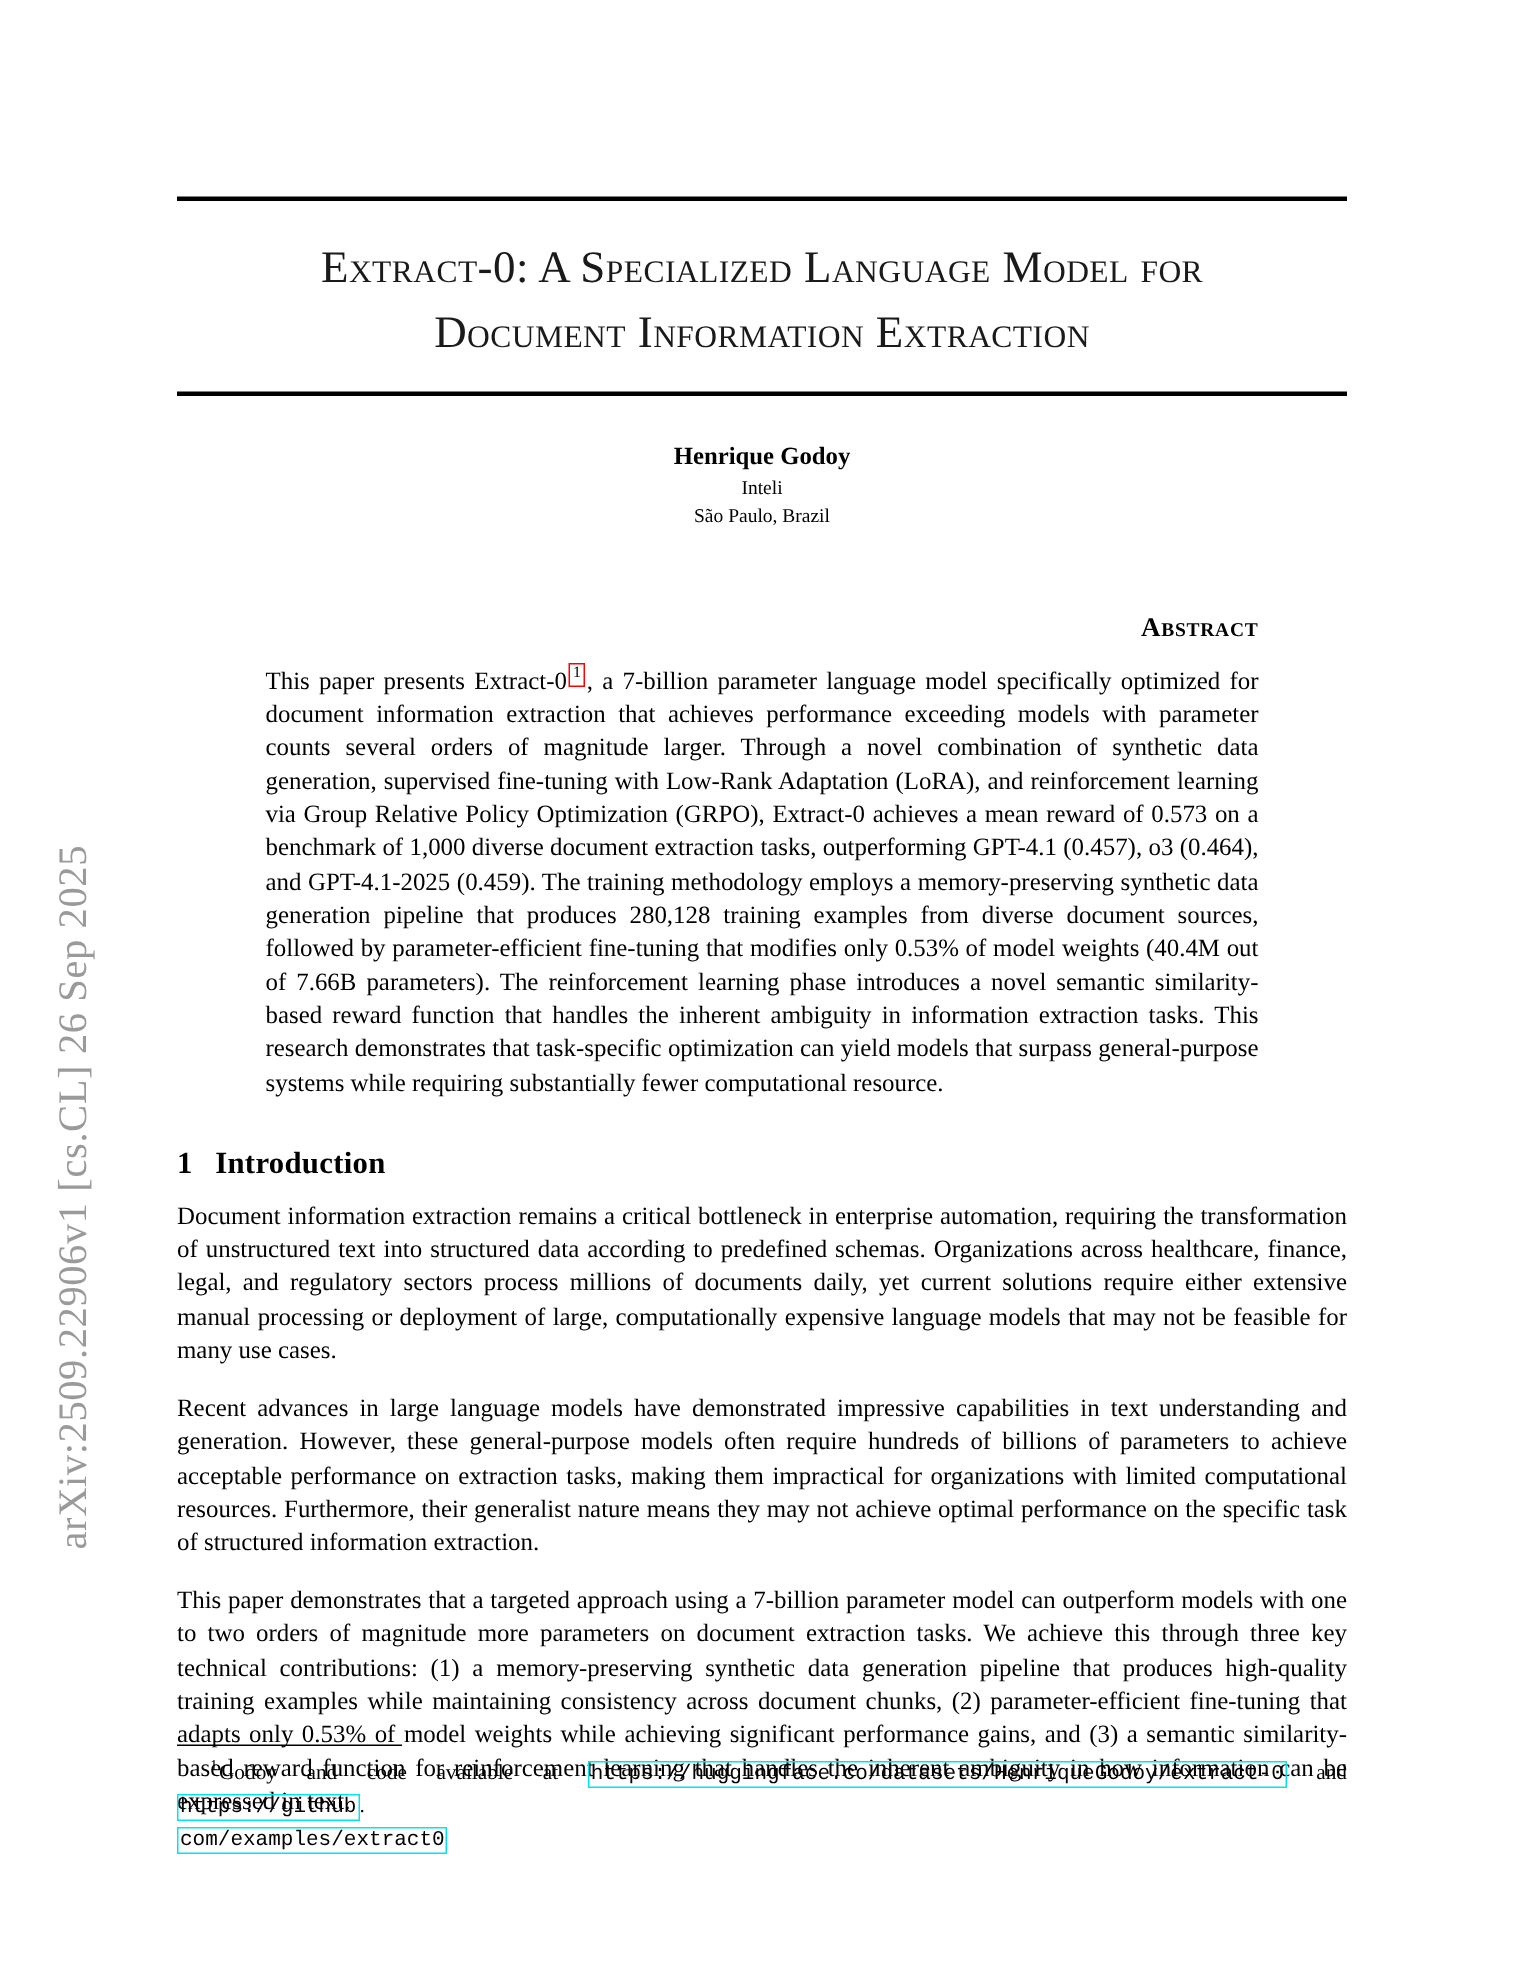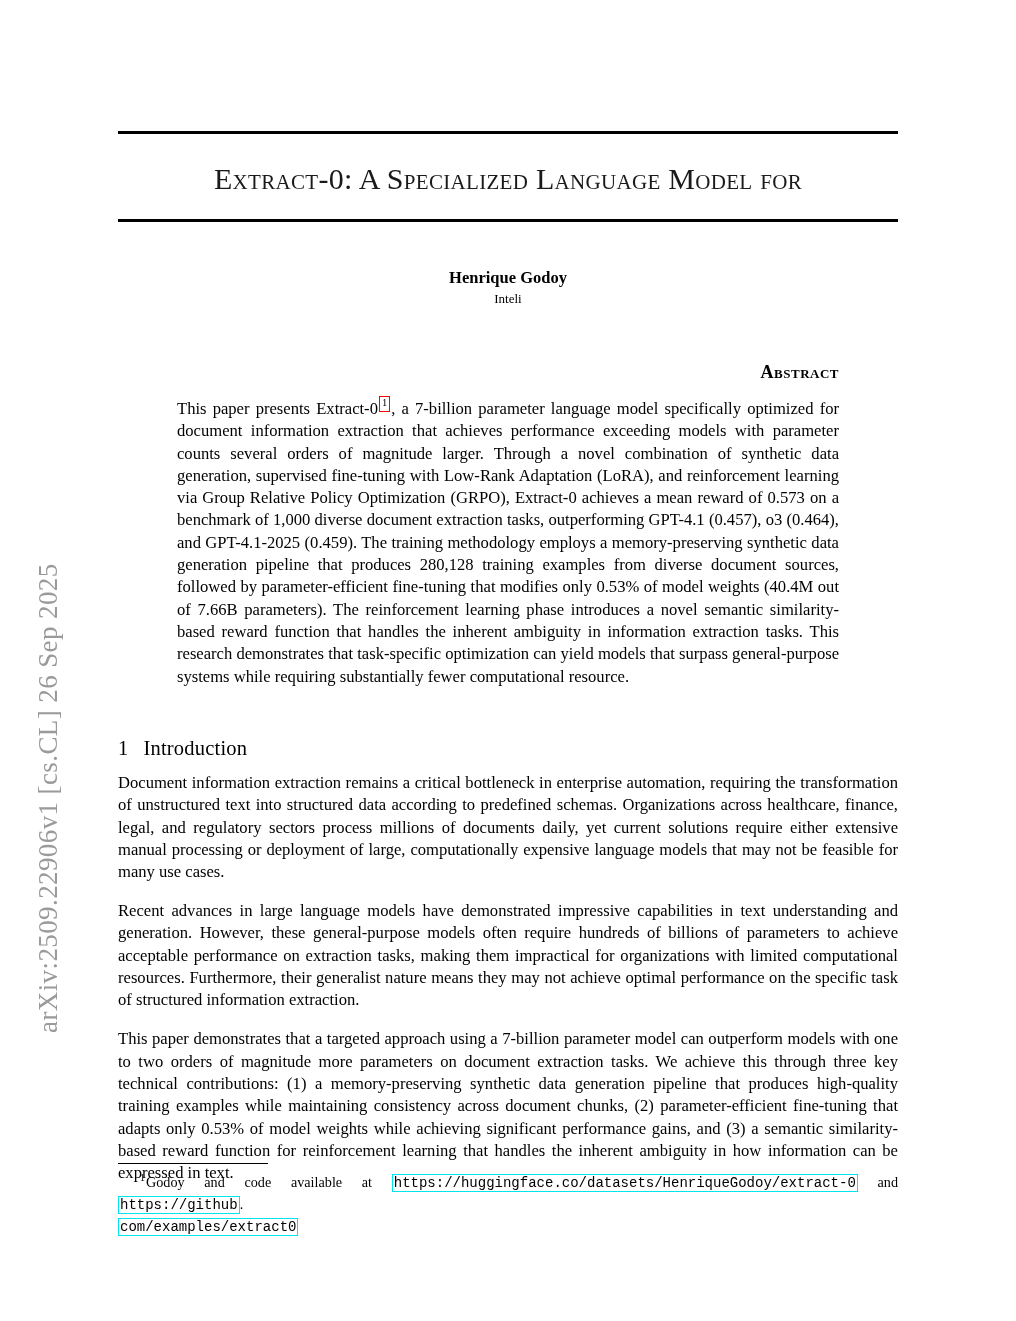--- a/index.html
+++ b/index.html
@@ -64,21 +64,21 @@
     font-variant: small-caps;
     font-size: 30px;
     line-height: 1.42;
     letter-spacing: 0.3px;
     color: #1a1a1a;
   }
 
   
   #author-block {
     text-align: center;
-    margin-top: 44px;
+    margin-top: 28px;
   }
   #author-block .author-name {
     font-weight: bold;
     font-size: 16.5px;
     line-height: 1.45;
   }
   #author-block .author-line {
     font-size: 13px;
     line-height: 1.45;
   }
@@ -110,22 +110,22 @@
     line-height: 1;
     vertical-align: super;
     padding: 1px 2px 2px 2px;
     margin: 0 1px;
     position: relative;
     top: -1px;
   }
 
   
   #intro-heading {
-    margin-top: 49px;
-    font-weight: normal;
+    margin-top: 32px;
+    font-weight: bold;
     font-size: 20.5px;
     letter-spacing: 0.2px;
   }
   #intro-heading .sec-num { margin-right: 15px; }
 
   
   .body-para {
     font-size: 16.6px;
     line-height: 1.345;
     text-align: justify;
@@ -174,27 +174,29 @@
 <div id="arxiv-stamp">
   <span class="stamp-text">arXiv:2509.22906v1  [cs.CL]  26 Sep 2025</span>
 </div>
 
 <div id="page">
 
   <div class="rule" id="title-rule-top"></div>
 
   <div id="title-block">
     <div class="title-line">Extract-0: A Specialized Language Model for</div>
+    <div class="title-line">Document Information Extraction</div>
   </div>
 
   <div class="rule" id="title-rule-bottom"></div>
 
   <div id="author-block">
     <div class="author-name">Henrique Godoy</div>
     <div class="author-line">Inteli</div>
+    <div class="author-line">São Paulo, Brazil</div>
   </div>
 
   <div id="abstract-section">
     <div id="abstract-heading">Abstract</div>
     <div id="abstract-body"><span>This paper presents Extract-0</span><span class="fn-marker">1</span><span>, a 7-billion parameter language model specifically optimized for document information extraction that achieves performance exceeding models with parameter counts several orders of magnitude larger. Through a novel combination of synthetic data generation, supervised fine-tuning with Low-Rank Adaptation (LoRA), and reinforcement learning via Group Relative Policy Optimization (GRPO), Extract-0 achieves a mean reward of 0.573 on a benchmark of 1,000 diverse document extraction tasks, outperforming GPT-4.1 (0.457), o3 (0.464), and GPT-4.1-2025 (0.459). The training methodology employs a memory-preserving synthetic data generation pipeline that produces 280,128 training examples from diverse document sources, followed by parameter-efficient fine-tuning that modifies only 0.53% of model weights (40.4M out of 7.66B parameters). The reinforcement learning phase introduces a novel semantic similarity-based reward function that handles the inherent ambiguity in information extraction tasks. This research demonstrates that task-specific optimization can yield models that surpass general-purpose systems while requiring substantially fewer computational resource.</span></div>
   </div>
 
   <div id="intro-heading">
     <span class="sec-num">1</span><span>Introduction</span>
   </div>

